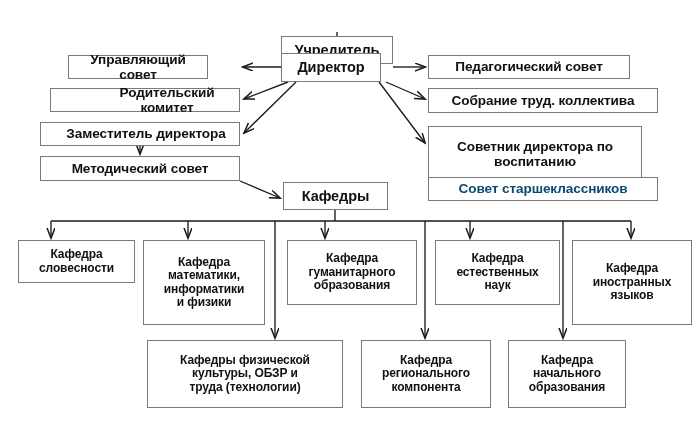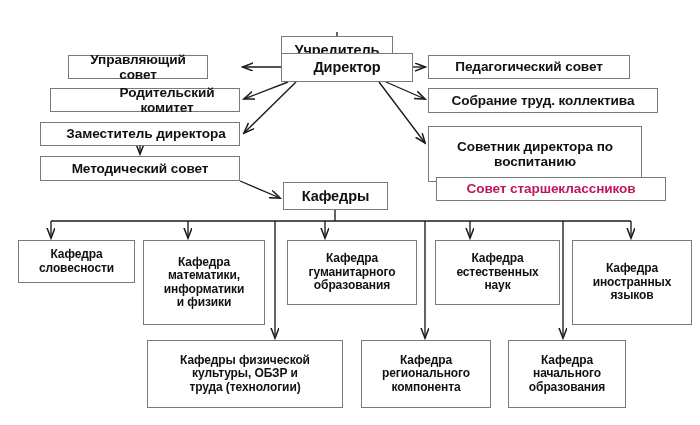--- a/index.html
+++ b/index.html
@@ -94,21 +94,21 @@
       <path d="M275,221 L275,338"></path>
       <path d="M425,221 L425,338"></path>
       <path d="M563,221 L563,338"></path>
     </g>
   </svg>
 
   <div id="nodes-layer">
       <div class="node s15" style="left: 281px; top: 4px; width: 112px; height: 28px; border-color: rgb(122, 122, 122); color: rgb(17, 17, 17); margin-top: 32px;">
         <span class="node-label">Учредитель</span>
       </div>
-      <div class="node s15" style="left: 281px; top: 53px; width: 132px; height: 29px; border-color: rgb(122, 122, 122); color: rgb(17, 17, 17);">
+      <div class="node s15" style="left: 281px; top: 53px; width: 100px; height: 29px; border-color: rgb(122, 122, 122); color: rgb(17, 17, 17);">
         <span class="node-label">Директор</span>
       </div>
       <div class="node s14" style="left: 68px; top: 55px; width: 140px; height: 24px; border-color: rgb(122, 122, 122); color: rgb(17, 17, 17);">
         <span class="node-label">Управляющий совет</span>
       </div>
       <div class="node s14" style="left: 50px; top: 88px; width: 190px; height: 24px; border-color: rgb(122, 122, 122); color: rgb(17, 17, 17); padding-left: 48px;">
         <span class="node-label">Родительский комитет</span>
       </div>
       <div class="node s14" style="left: 40px; top: 122px; width: 200px; height: 24px; border-color: rgb(122, 122, 122); color: rgb(17, 17, 17); padding-left: 16px;">
         <span class="node-label">Заместитель директора</span>
@@ -119,21 +119,21 @@
       <div class="node s14" style="left: 428px; top: 55px; width: 202px; height: 24px; border-color: rgb(122, 122, 122); color: rgb(17, 17, 17);">
         <span class="node-label">Педагогический совет</span>
       </div>
       <div class="node s14" style="left: 428px; top: 88px; width: 230px; height: 25px; border-color: rgb(122, 122, 122); color: rgb(17, 17, 17);">
         <span class="node-label">Собрание труд. коллектива</span>
       </div>
       <div class="node s14" style="left: 428px; top: 126px; width: 214px; height: 56px; border-color: rgb(122, 122, 122); color: rgb(17, 17, 17);">
         <span class="node-label">Советник директора по
 воспитанию</span>
       </div>
-      <div class="node s14" style="left: 428px; top: 177px; width: 230px; height: 24px; border-color: rgb(122, 122, 122); color: #be185d; margin-left: 8px;">
+      <div class="node s14" style="left: 428px; top: 177px; width: 230px; height: 24px; border-color: rgb(122, 122, 122); color: #0c4a6e;">
         <span class="node-label">Совет старшеклассников</span>
       </div>
       <div class="node s15" style="left: 283px; top: 182px; width: 105px; height: 28px; border-color: rgb(122, 122, 122); color: rgb(17, 17, 17);">
         <span class="node-label">Кафедры</span>
       </div>
       <div class="node s13" style="left: 18px; top: 240px; width: 117px; height: 43px; border-color: rgb(122, 122, 122); color: rgb(17, 17, 17);">
         <span class="node-label">Кафедра
 словесности</span>
       </div>
       <div class="node s13" style="left: 143px; top: 240px; width: 122px; height: 85px; border-color: rgb(122, 122, 122); color: rgb(17, 17, 17);">

